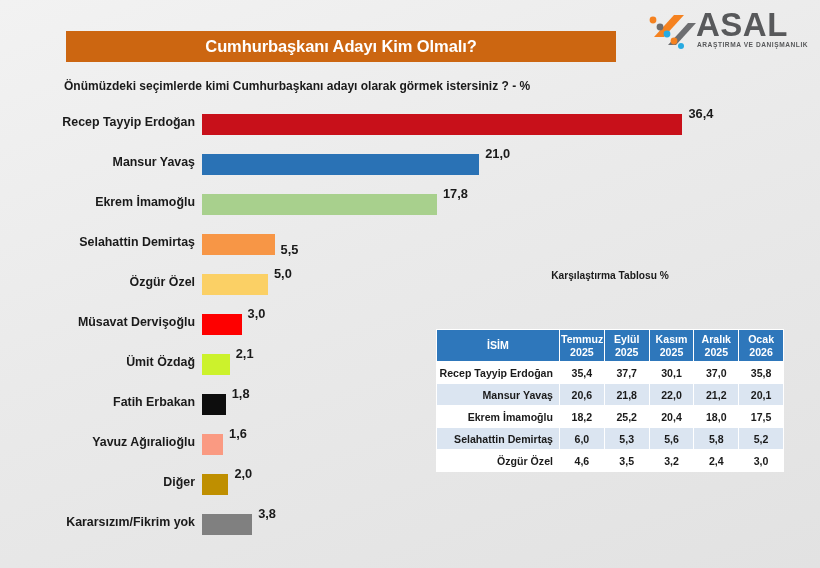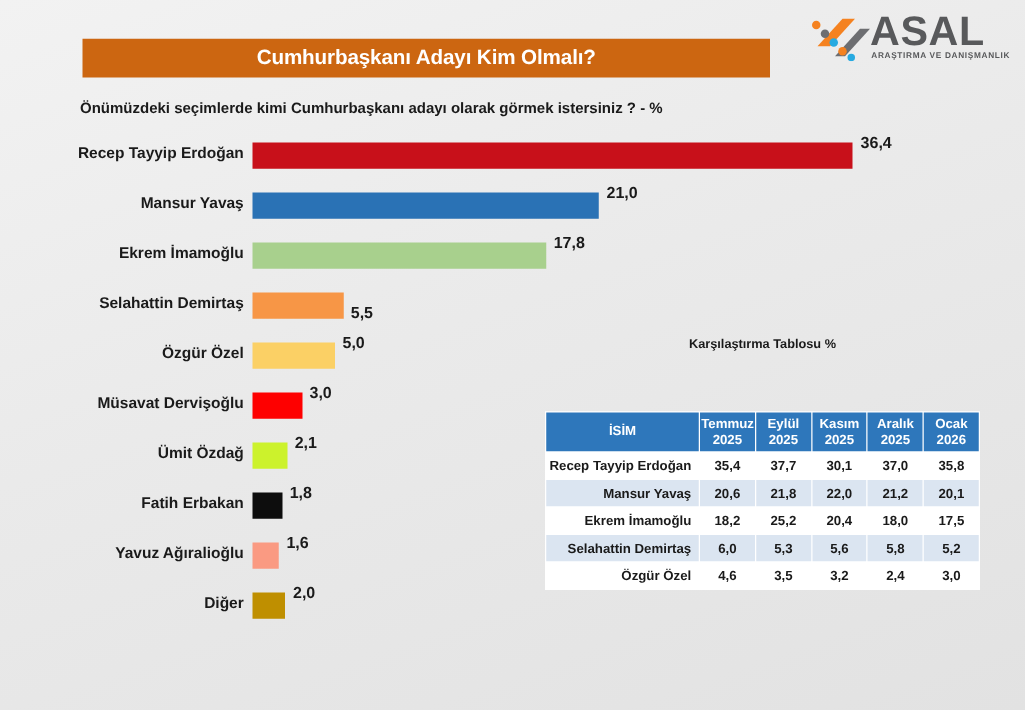--- a/index.html
+++ b/index.html
@@ -252,20 +252,25 @@
       <div class="bar-row">
         <div class="bar-label">Yavuz Ağıralioğlu</div>
         <div class="bar-rect" style="width: 21.12px; background: rgb(250, 154, 130);"></div>
         <div class="bar-value" style="left: 229.12px;">1,6</div>
       </div>
       <div class="bar-row">
         <div class="bar-label">Diğer</div>
         <div class="bar-rect" style="width: 26.4px; background: rgb(191, 143, 0);"></div>
         <div class="bar-value" style="left: 234.4px;">2,0</div>
       </div>
+      <div class="bar-row">
+        <div class="bar-label">Kararsızım/Fikrim yok</div>
+        <div class="bar-rect" style="width: 50.16px; background: rgb(128, 128, 128);"></div>
+        <div class="bar-value" style="left: 258.16px;">3,8</div>
+      </div>
     </div>
 
   <div id="table-caption">Karşılaştırma Tablosu %</div>
   <table id="comparison-table">
     <thead>
       <tr>
           <th class="name-head">
             <div>İSİM</div>
           </th>
           <th>

